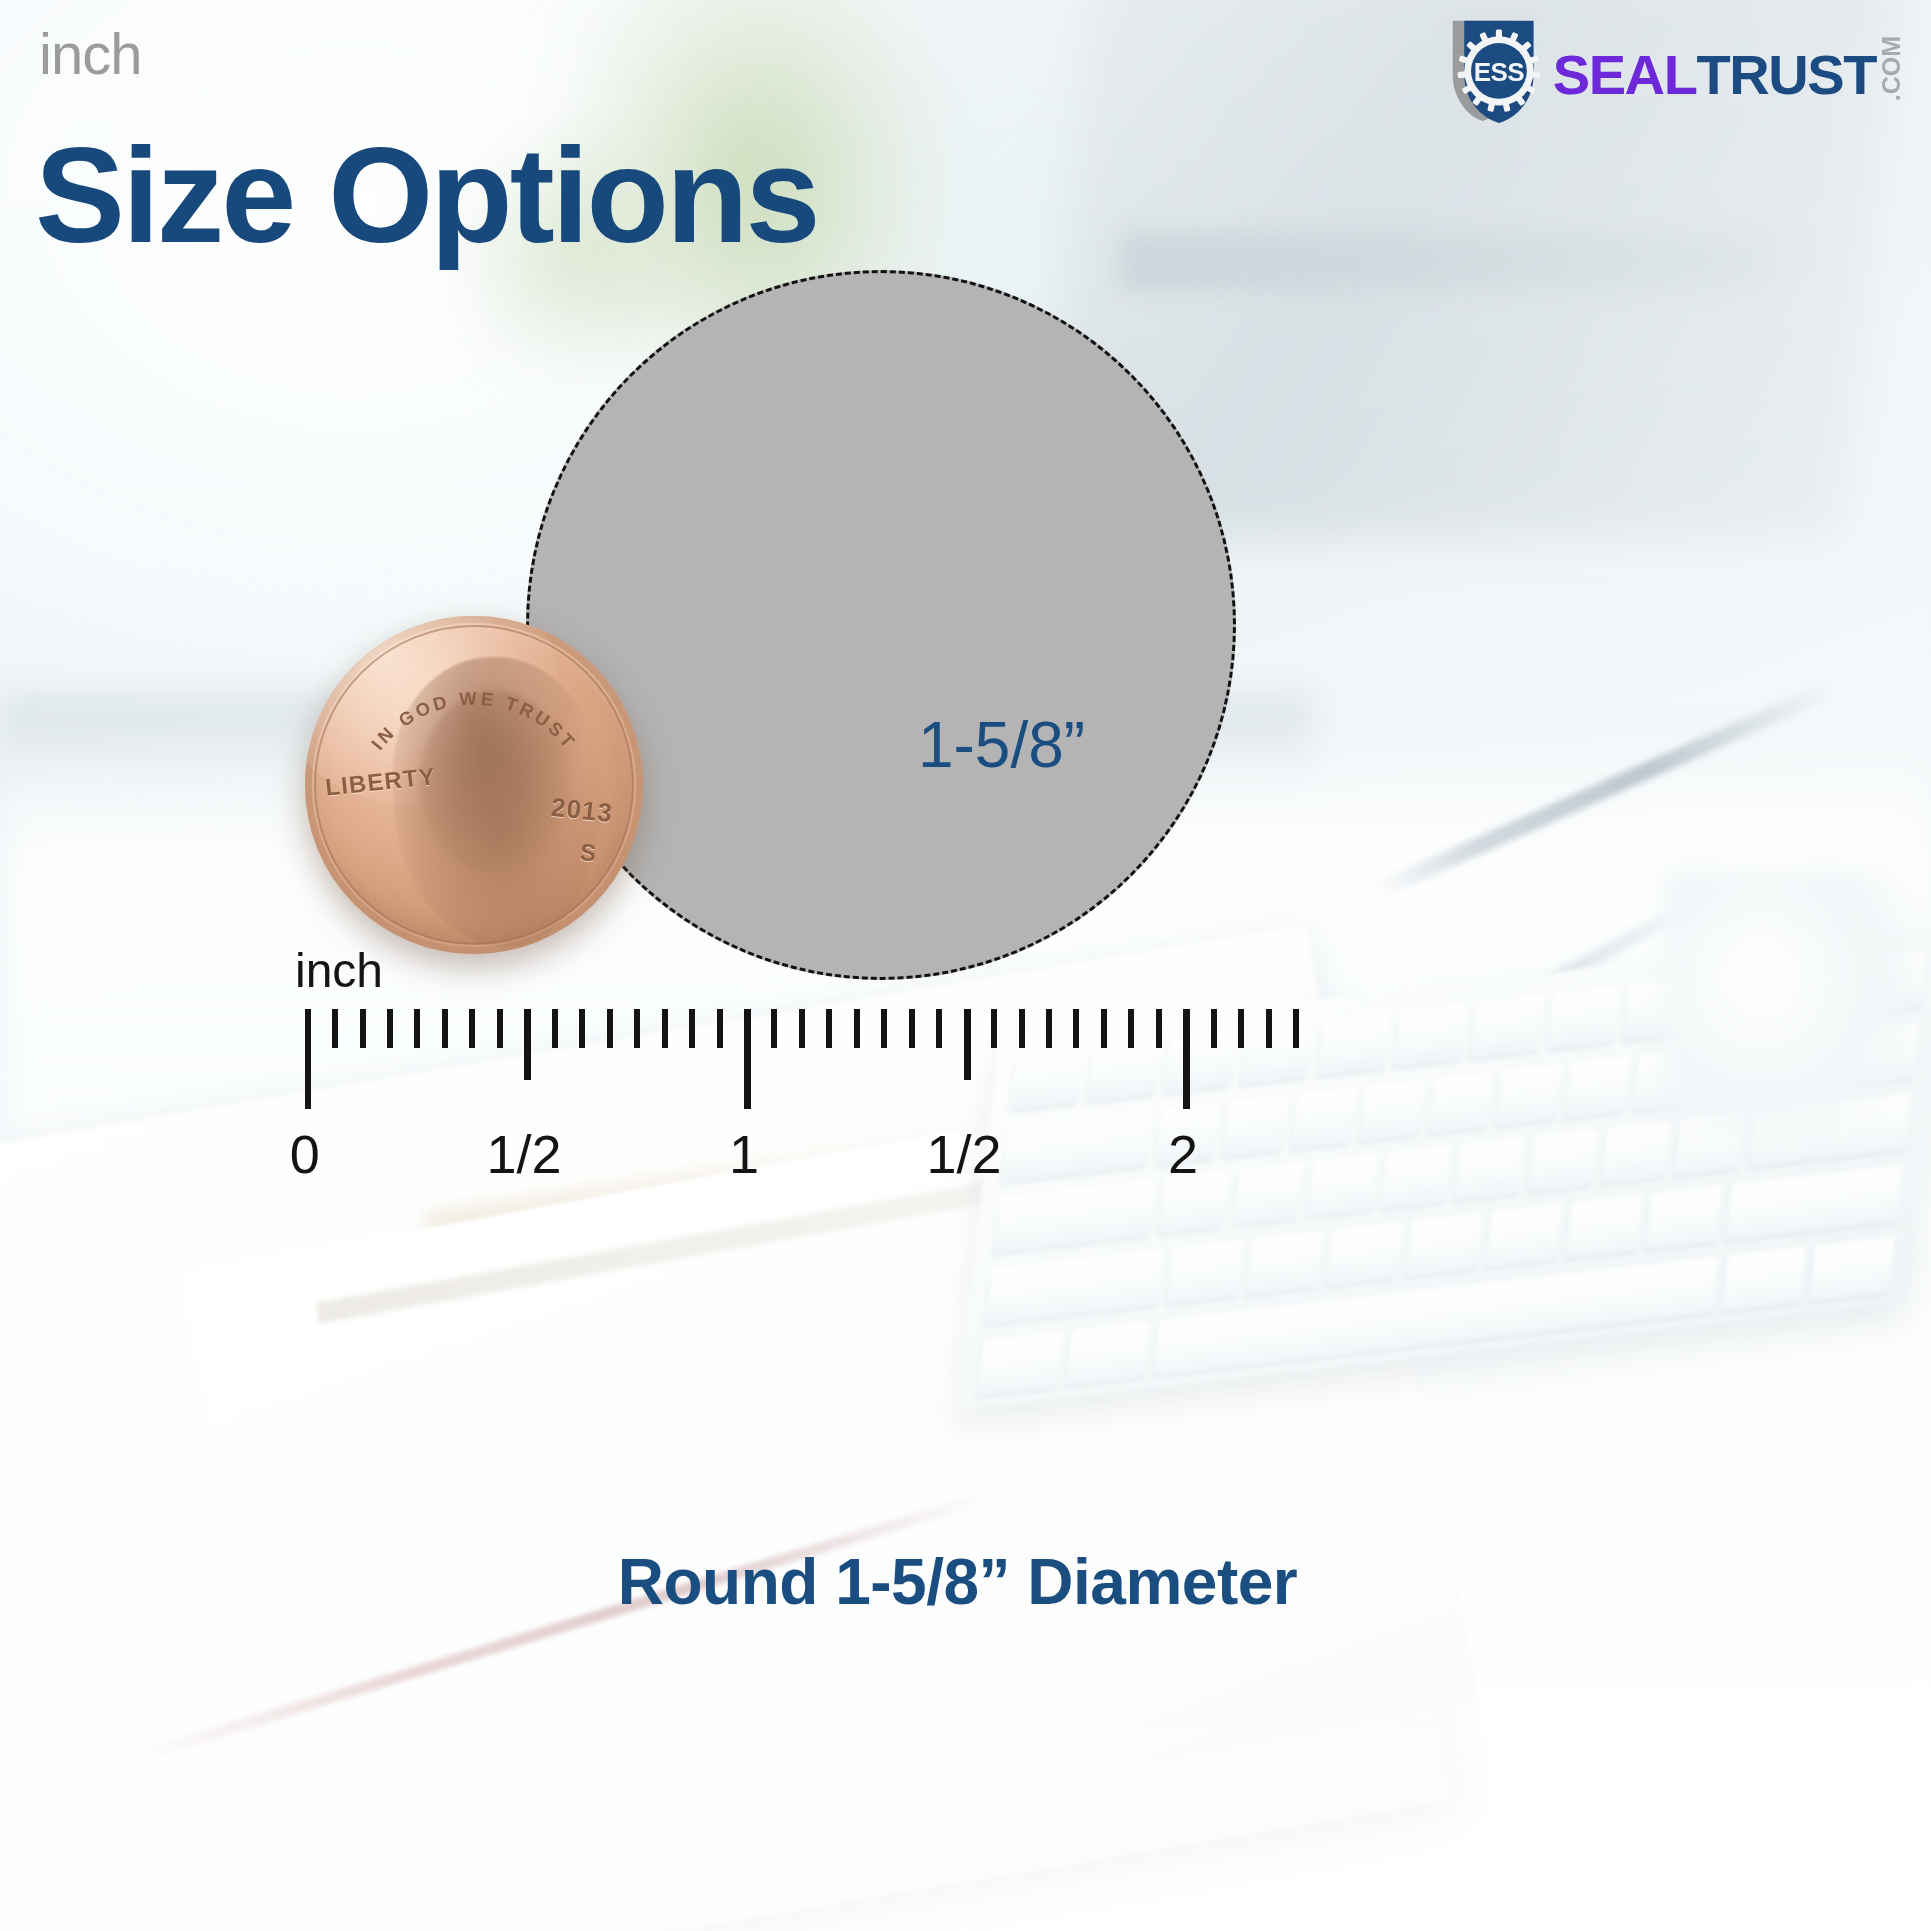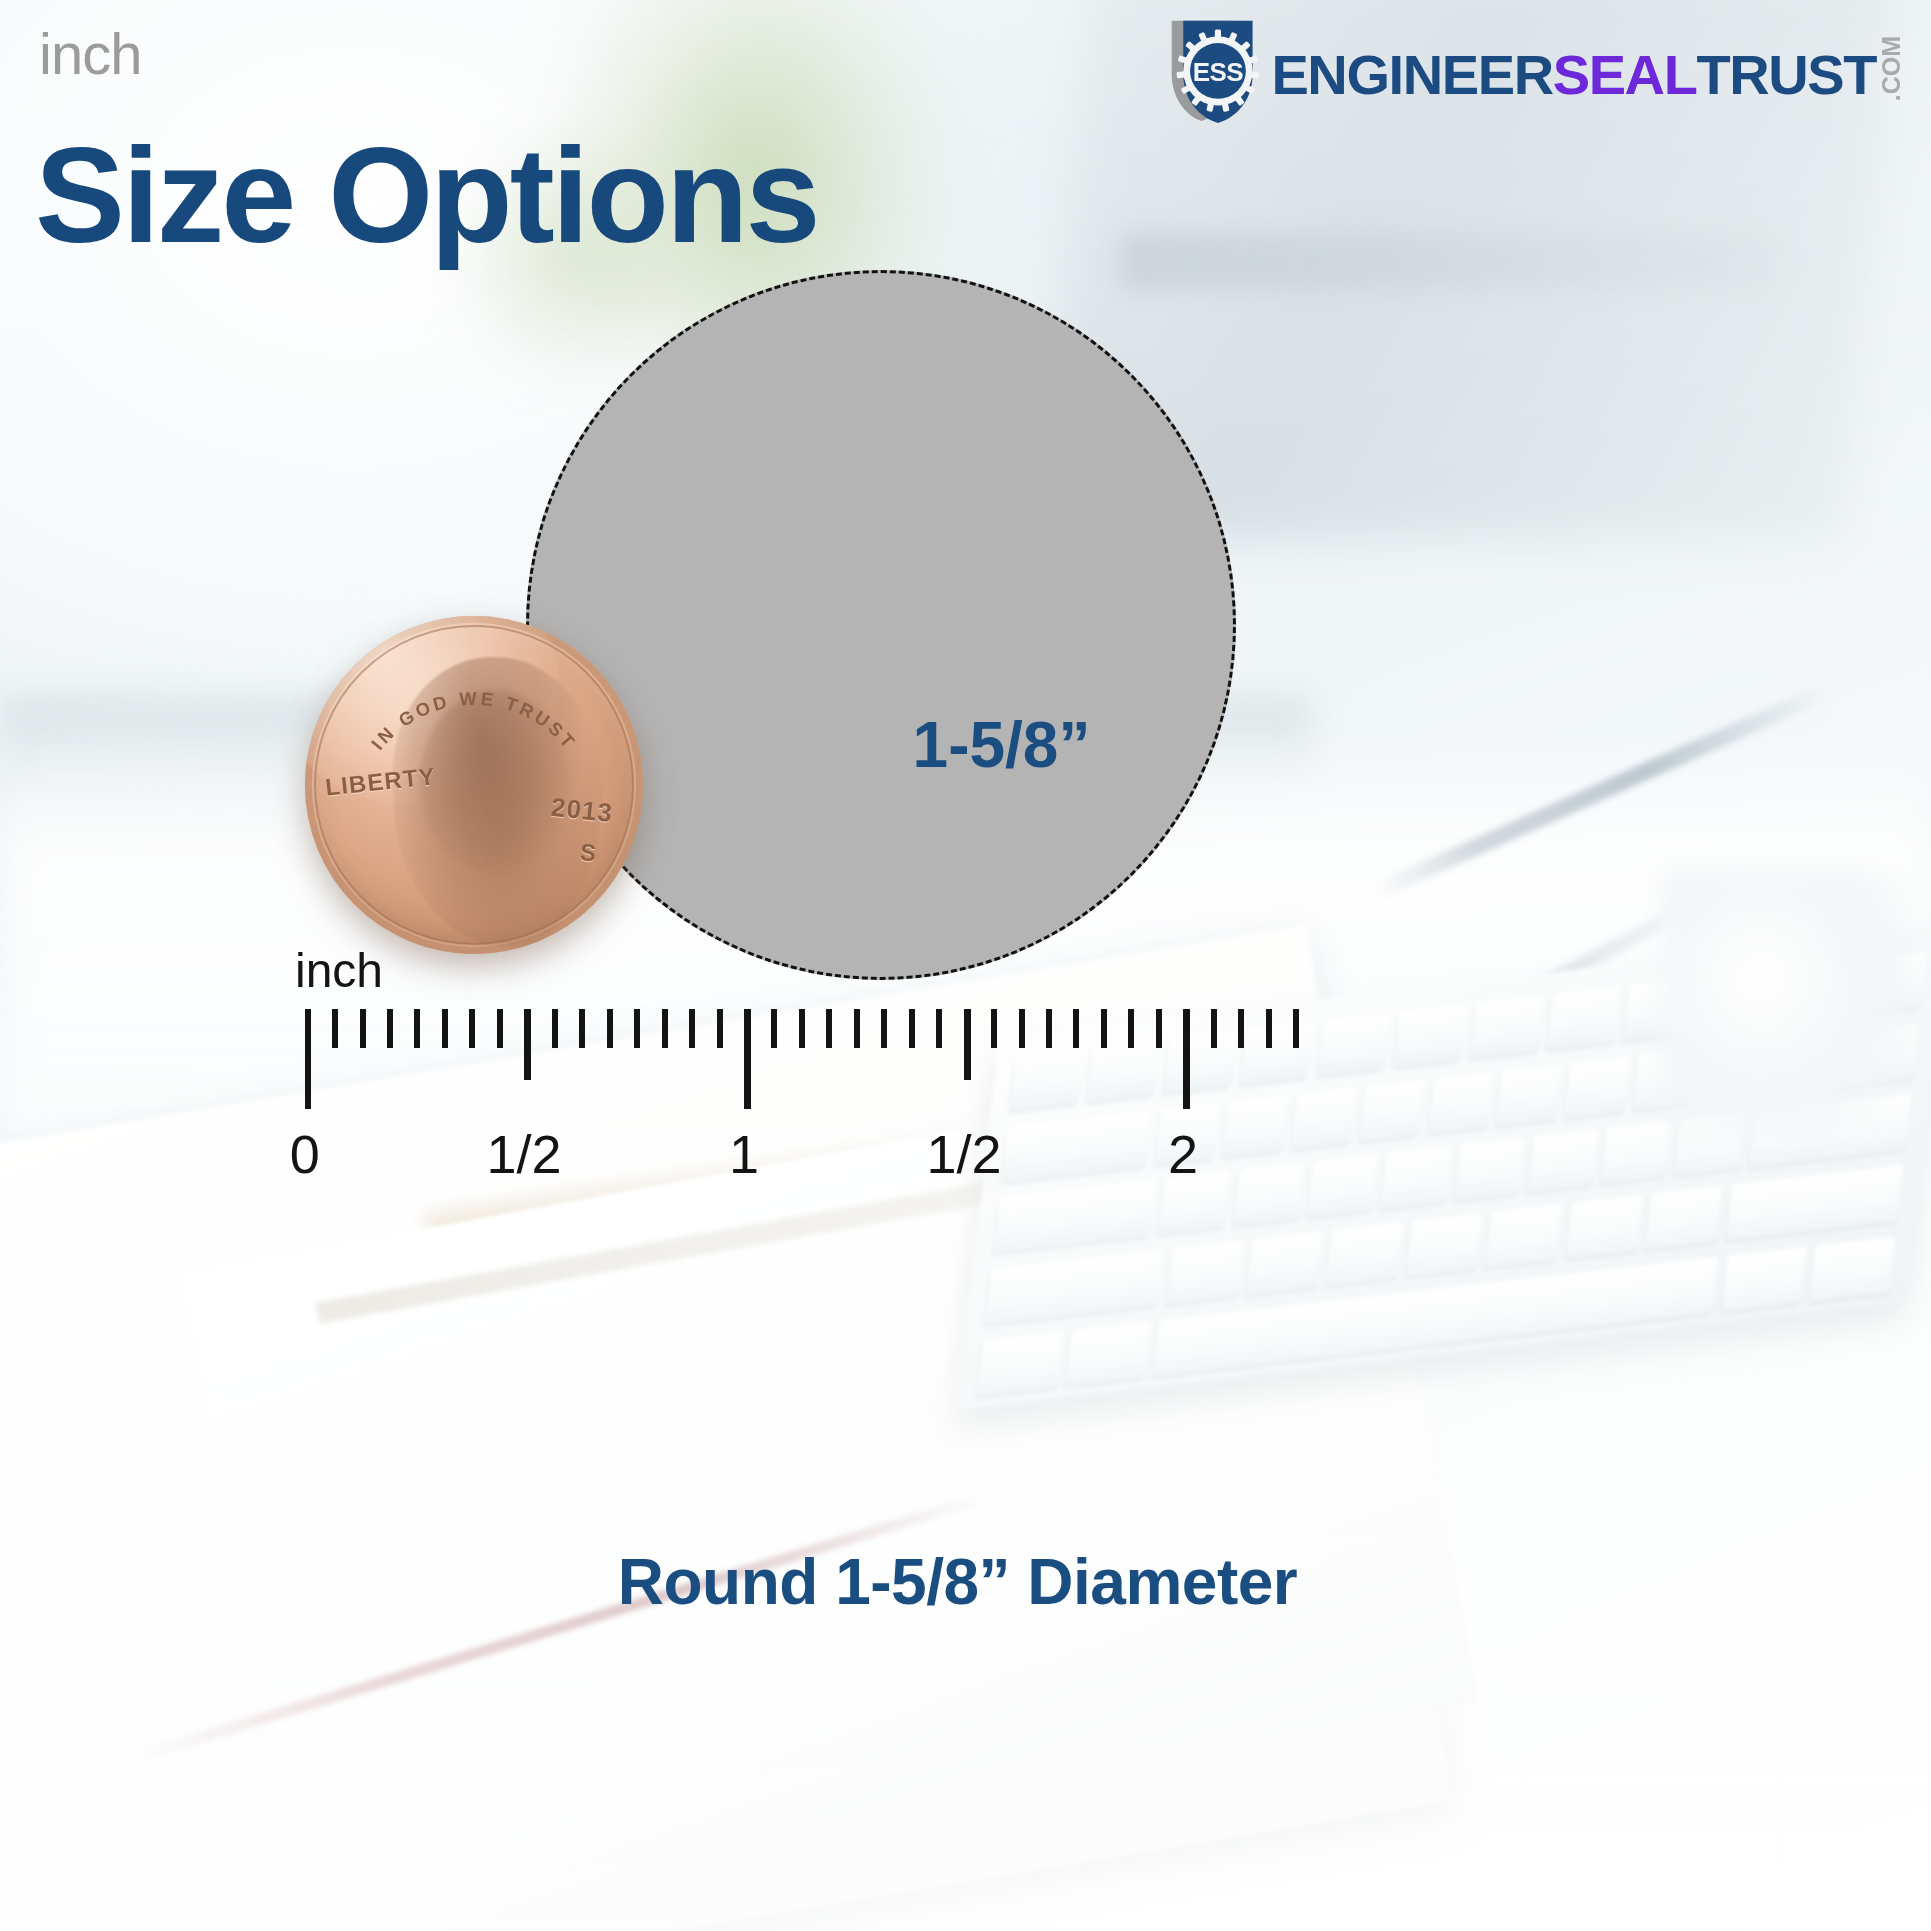--- a/index.html
+++ b/index.html
@@ -175,21 +175,21 @@
   
   .size-circle{
     position:absolute;
     left:526px; top:270px; width:710px; height:710px;
     border-radius:50%;
     background:#b4b4b4;
     border:3.9px dashed #111;
     display:flex; align-items:center; justify-content:center;
   }
   .size-label{
-    color:#1a4d80; font-weight:bold; font-size:64px; line-height:1.15;
+    color:#1a4d80; font-weight:normal; font-size:64px; line-height:1.15;
     text-align:left; margin-left:241px; margin-top:241px;
     white-space:pre-line;
   }
 
   
   .penny{
     position:absolute; left:305px; top:616px; width:338px; height:338px;
     border-radius:50%;
     background:
       radial-gradient(circle at 36% 30%, #f3cdb4 0%, #e8b79b 26%, #d9a382 52%, #c68f6e 74%, #ae7656 92%, #9a6449 100%);
@@ -390,21 +390,20 @@
           <rect x="-3.2" y="-43" width="6.4" height="10" rx="1.6" transform="rotate(288)"></rect>
           <rect x="-3.2" y="-43" width="6.4" height="10" rx="1.6" transform="rotate(312)"></rect>
           <rect x="-3.2" y="-43" width="6.4" height="10" rx="1.6" transform="rotate(336)"></rect>
         </g>
         <circle cx="0" cy="0" r="29" fill="#1b4b80"></circle>
       </g>
       <text x="56" y="68" text-anchor="middle" font-family="Liberation Sans, sans-serif" font-size="27" font-weight="bold" fill="#f2f4f6" letter-spacing="-0.5">ESS</text>
     </svg>
   </div>
   <div class="logo-text">
-    <span class="t-blue">ENGINEER</span>
       <span class="t-gray">SEAL</span>
       <span class="t-blue">TRUST</span>
       <span class="t-dot">.COM</span>
   </div>
 </div>
 
 <div class="size-circle">
   <div class="size-label"><div>1-5/8”</div></div>
 </div>
 

